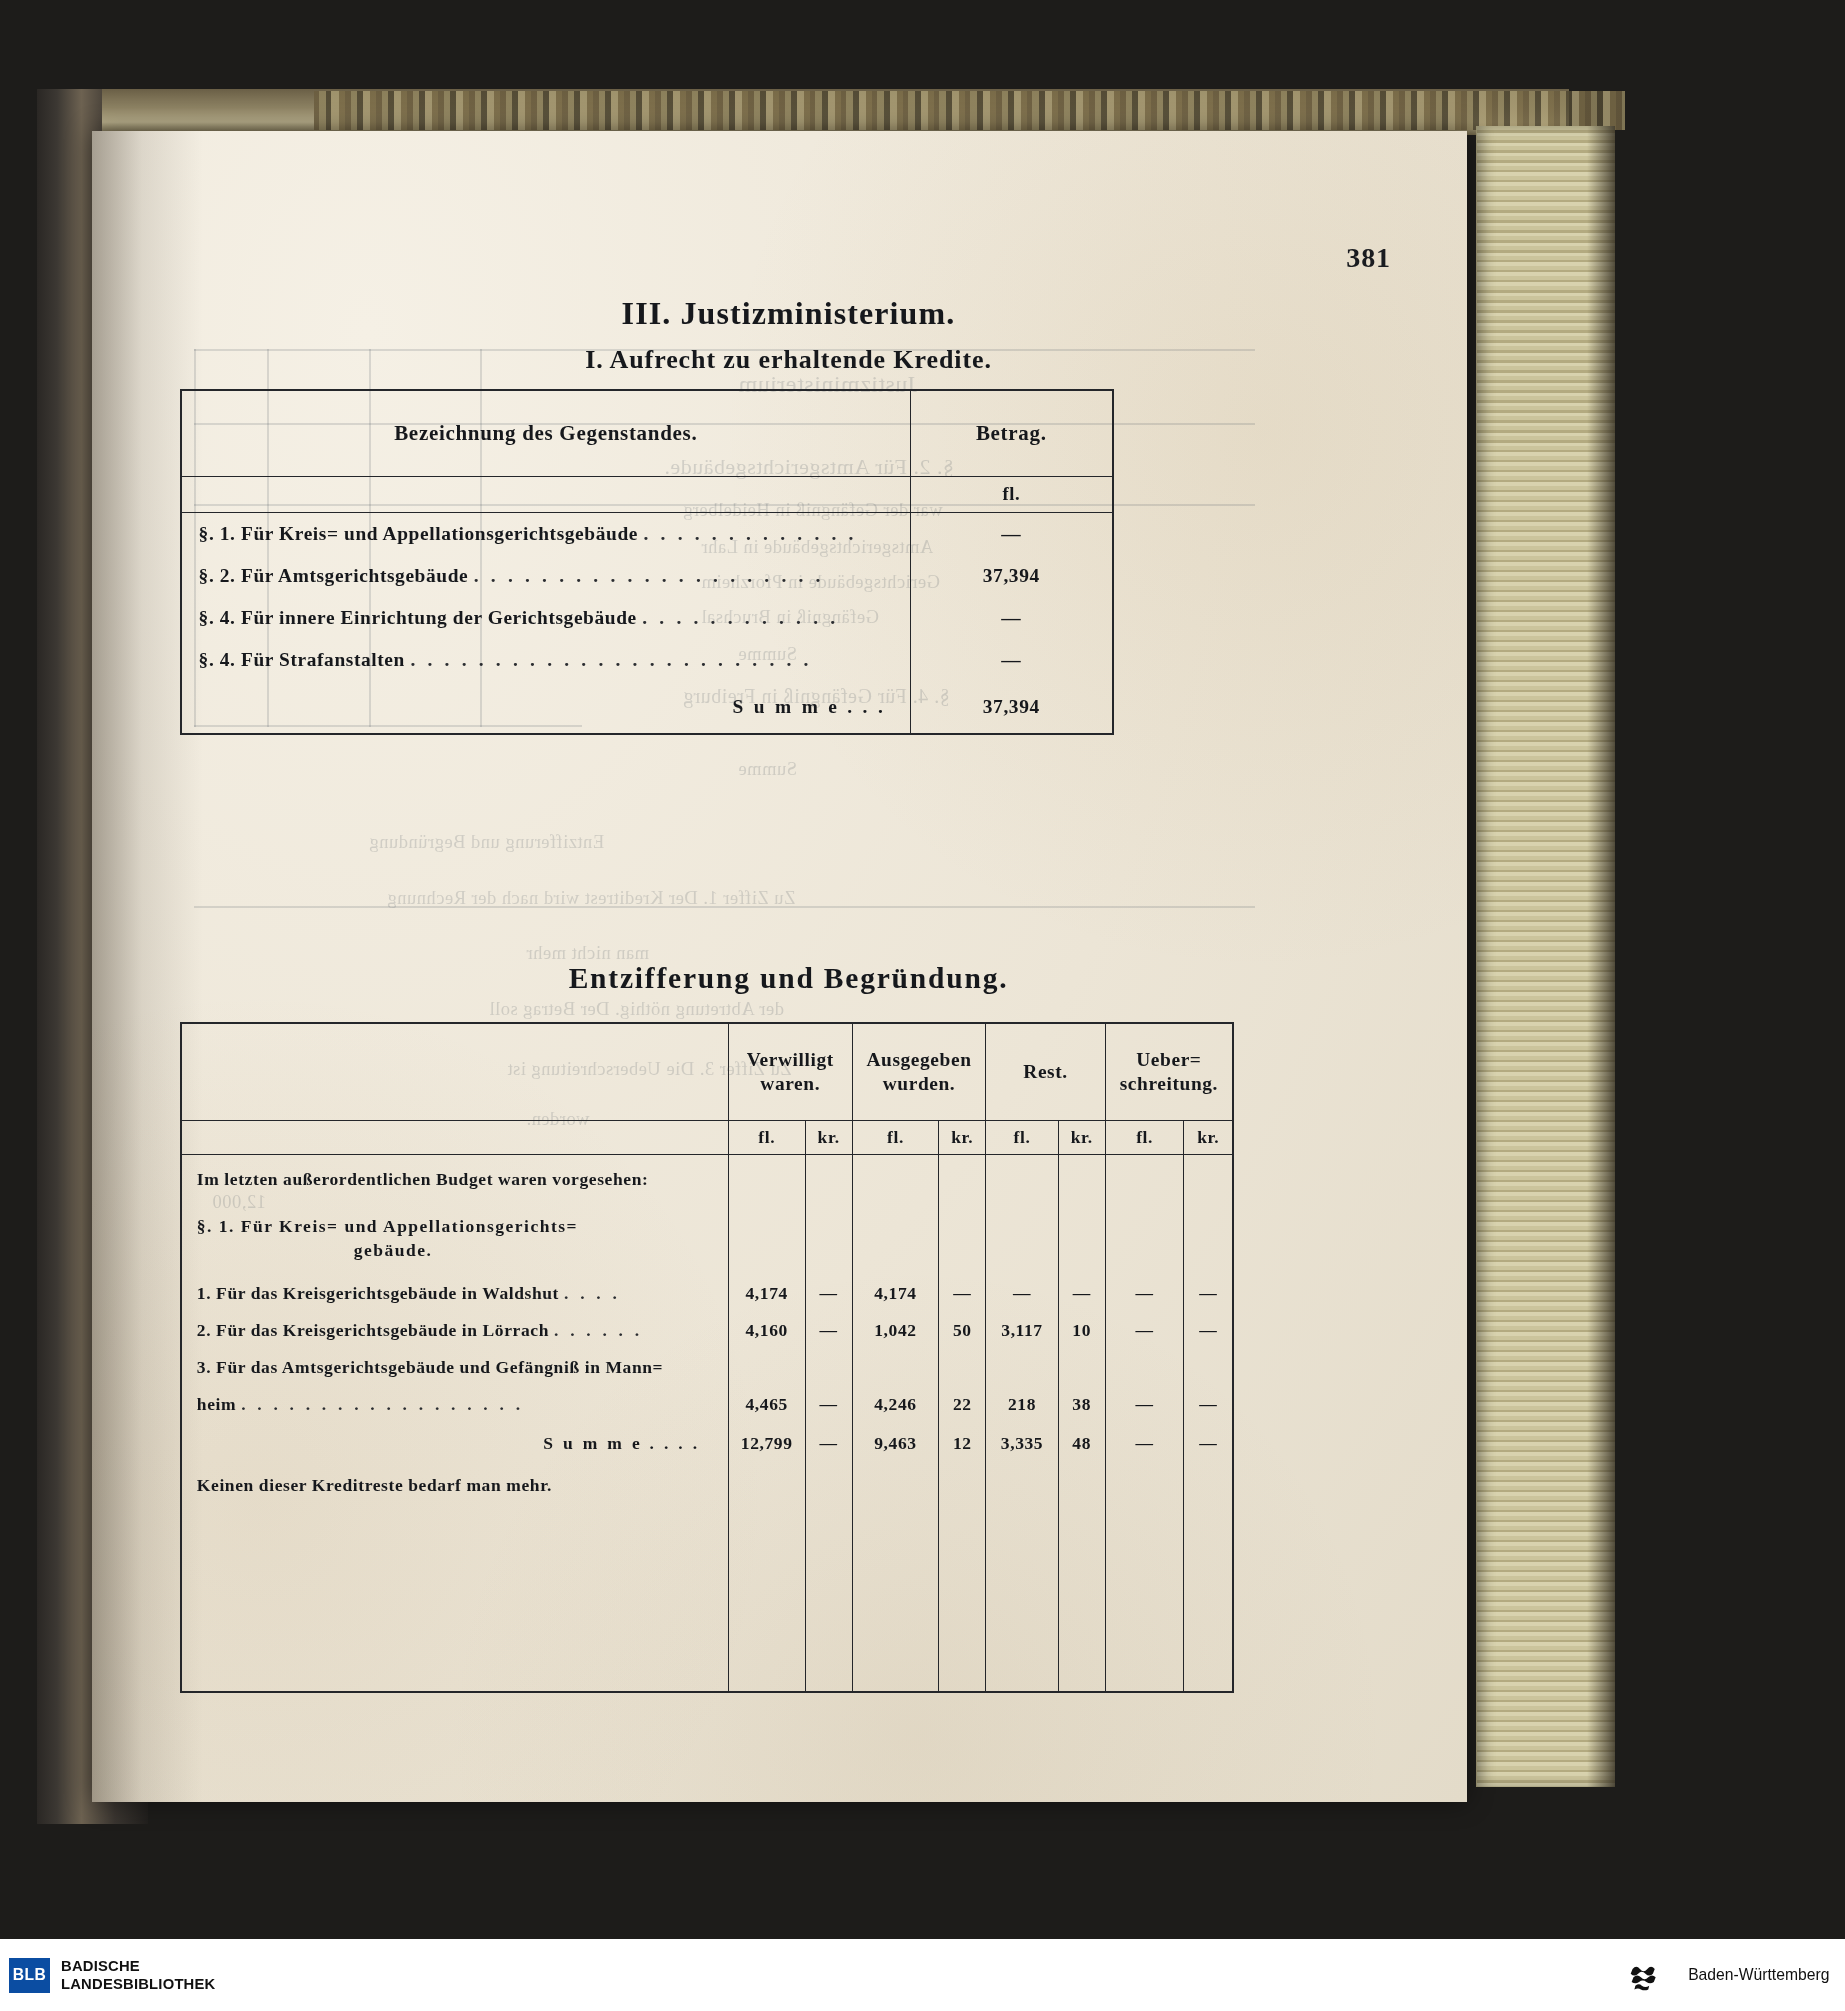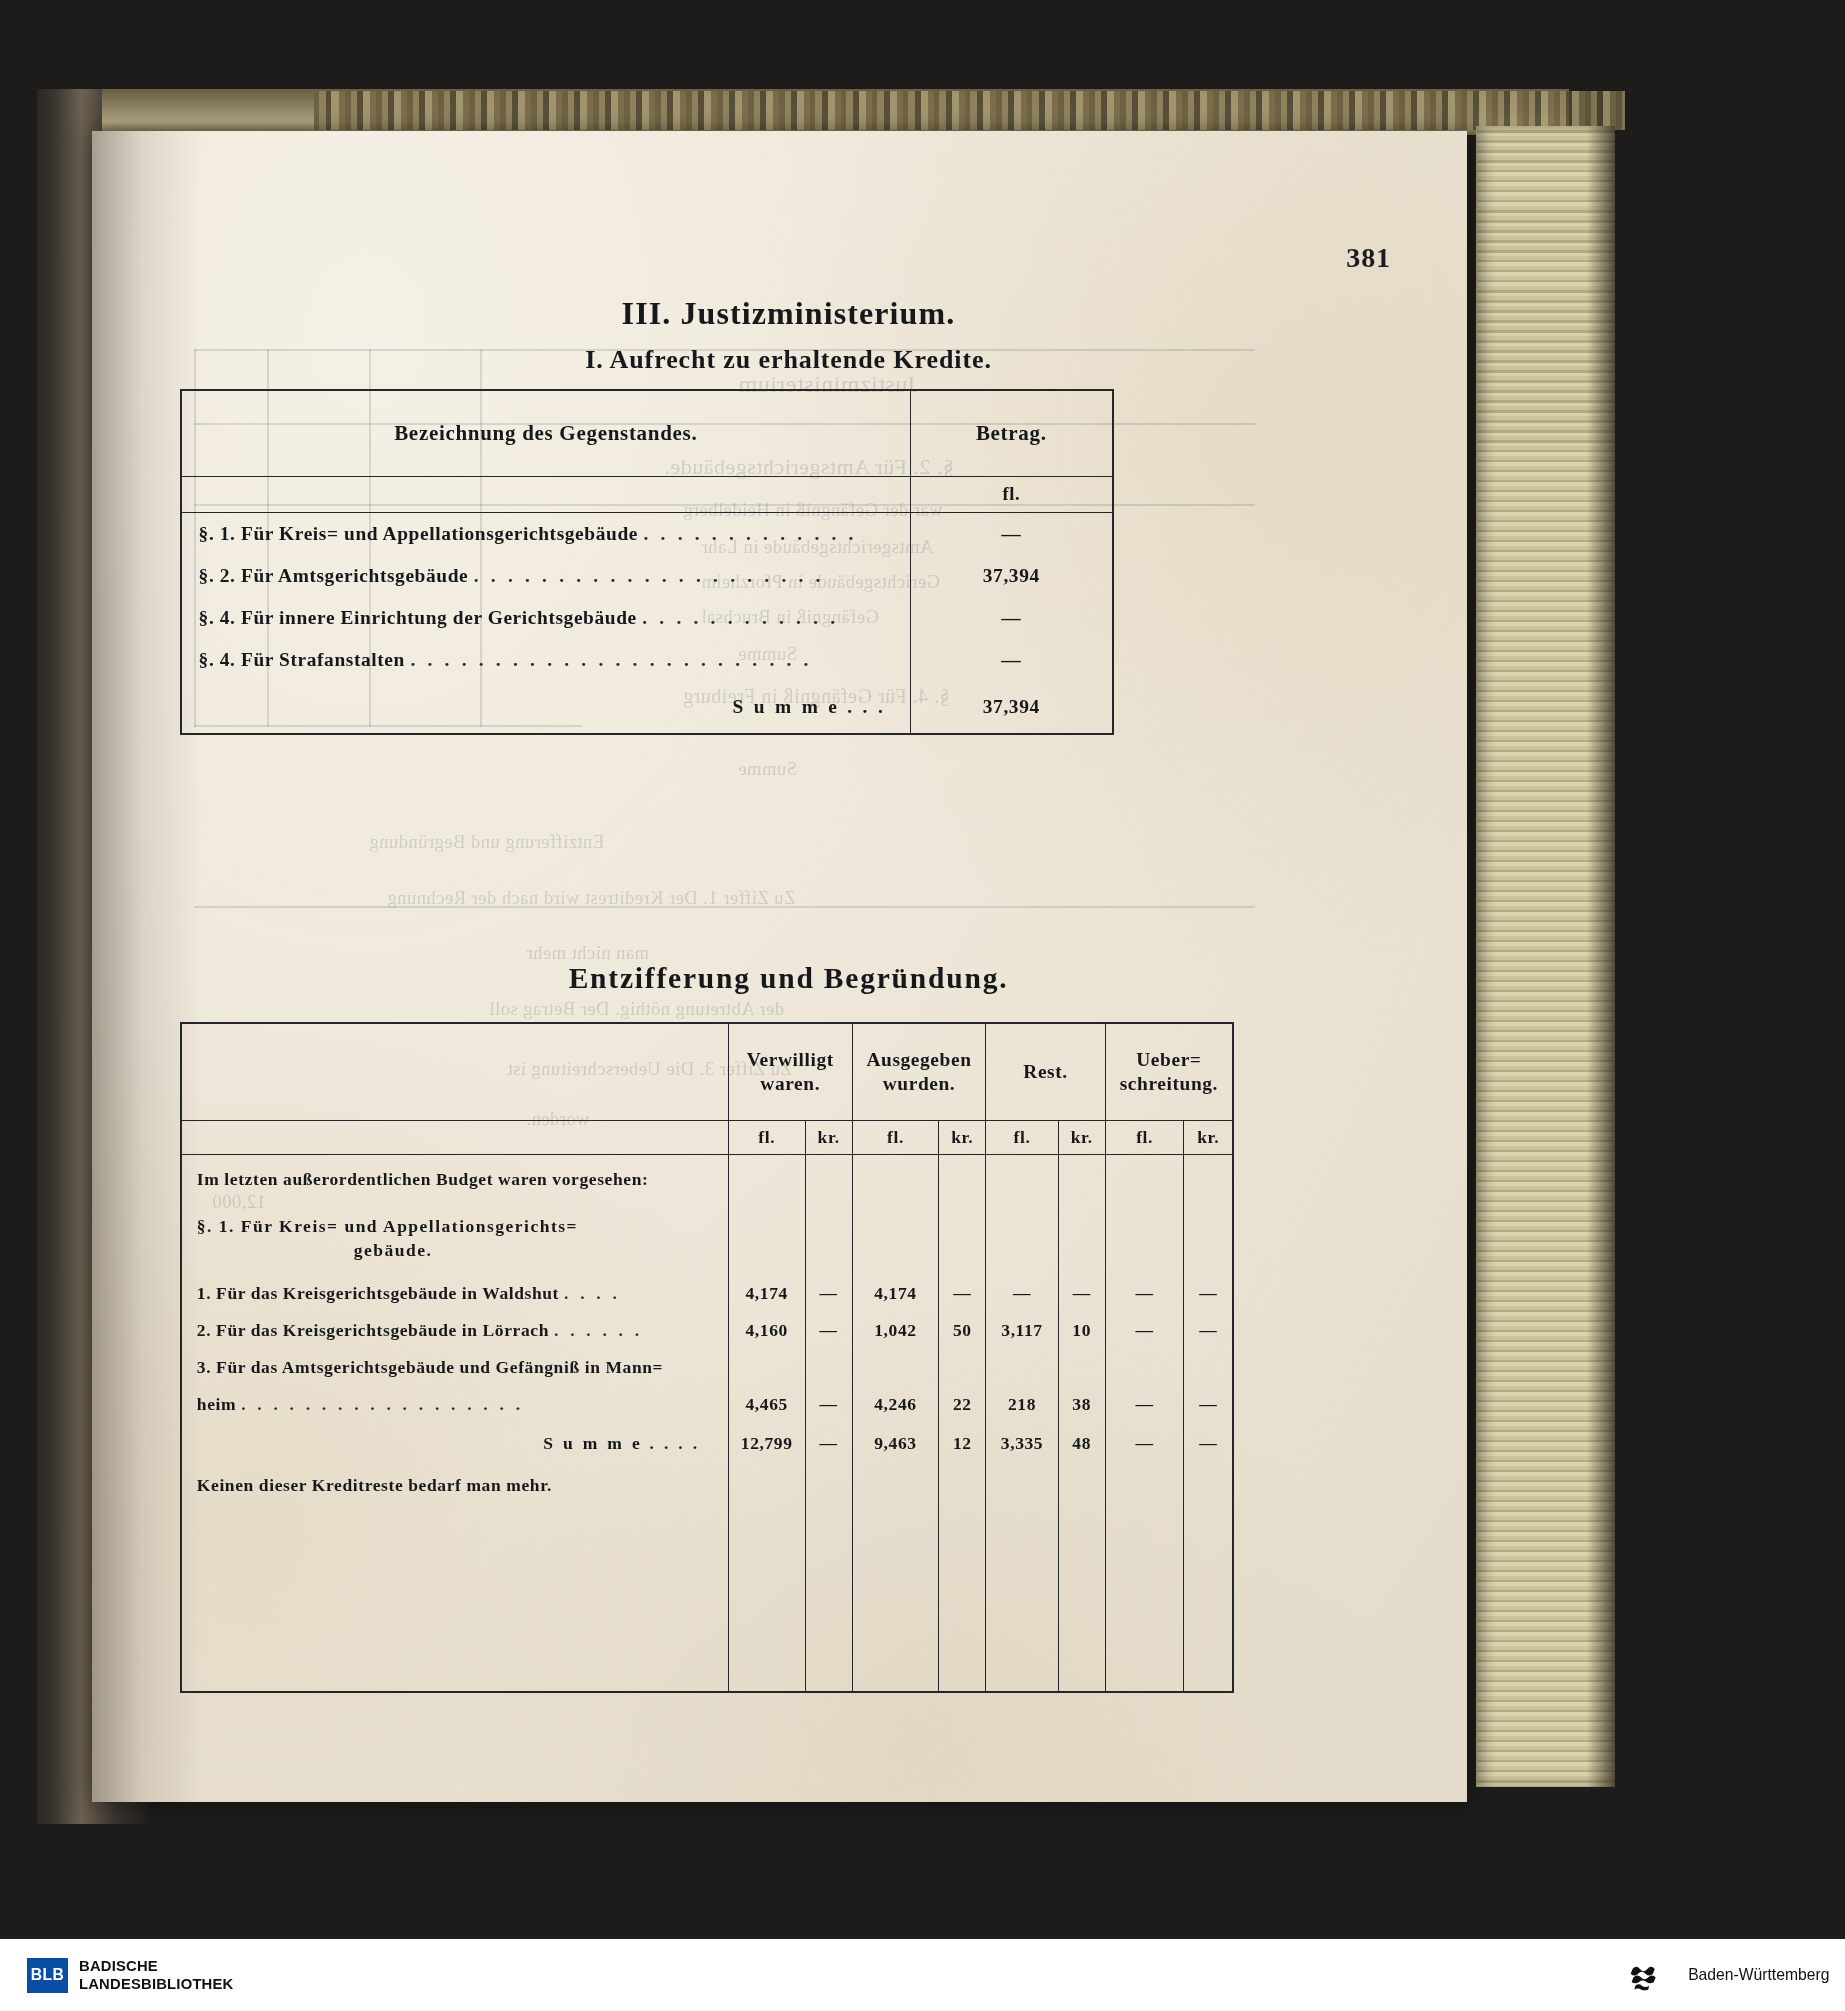--- a/index.html
+++ b/index.html
@@ -258,21 +258,21 @@
     position: absolute;
     left: 0;
     bottom: 0;
     width: 1846px;
     height: 72px;
     background: #ffffff;
     display: flex;
     align-items: center;
     justify-content: space-between;
   }
-  #footer-left { display: flex; align-items: center; padding-left: 27px; }
+  #footer-left { display: flex; align-items: center; padding-left: 9px; }
   #blb-logo {
     width: 41px; height: 35px;
     background: #0b4da2;
     color: #fff;
     font-family: "Liberation Sans", sans-serif;
     font-size: 15.7px;
     font-weight: 700;
     display: flex; align-items: center; justify-content: center;
     letter-spacing: 0.5px;
   }

